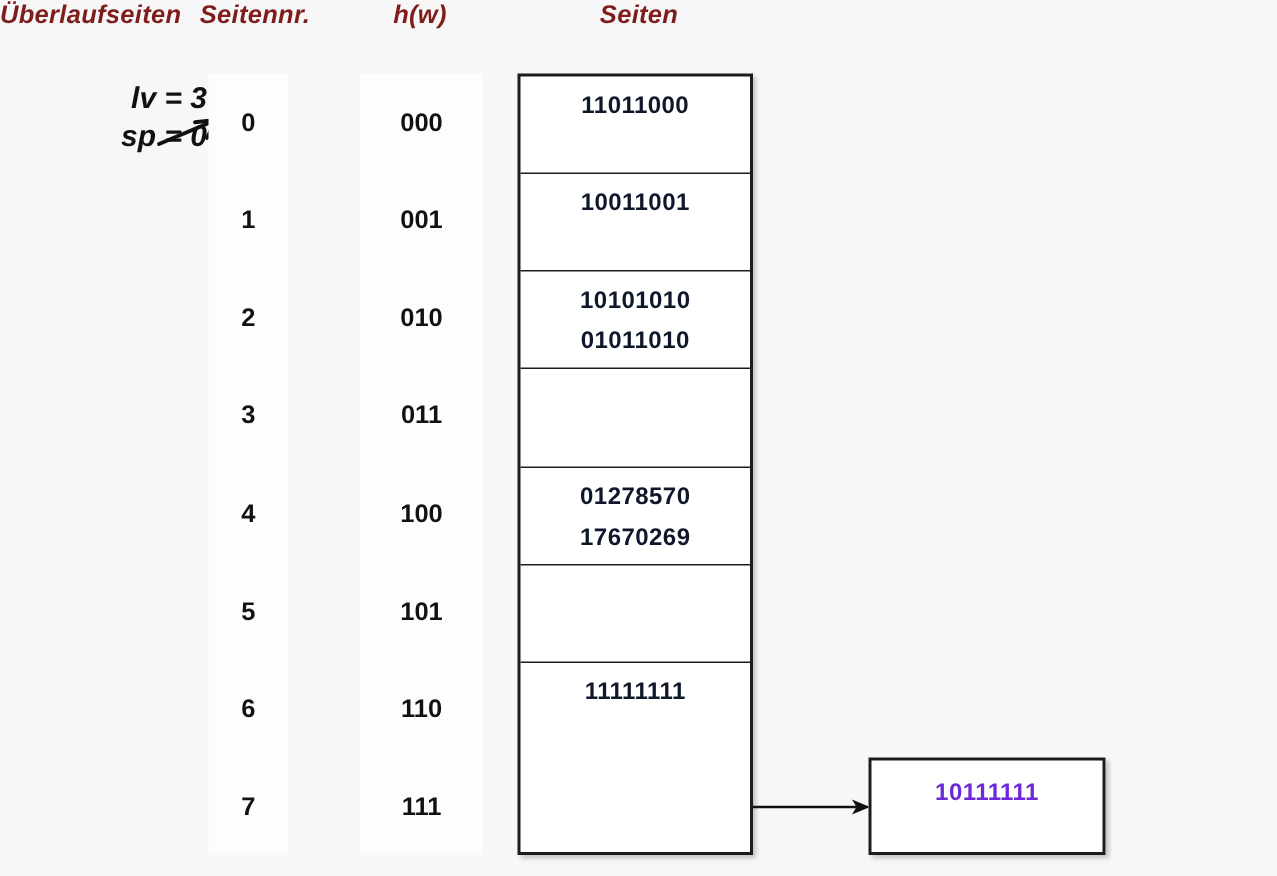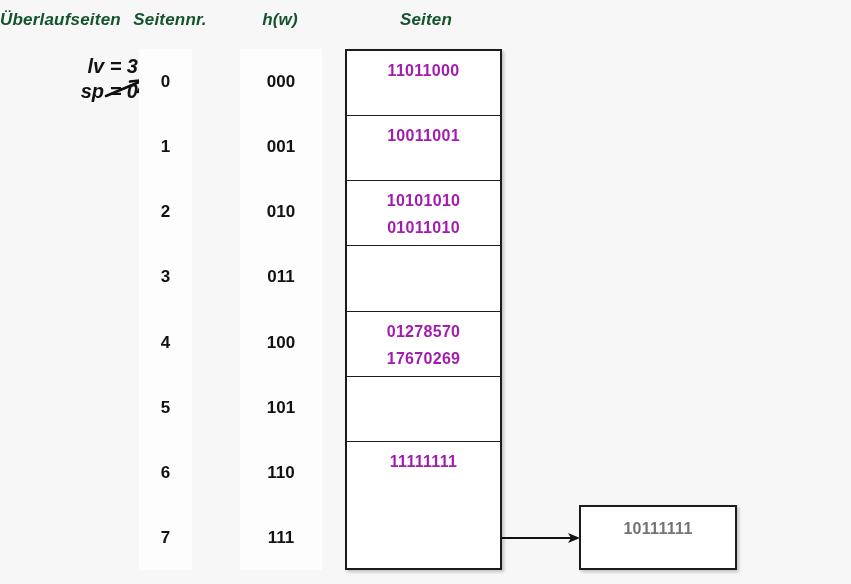--- a/index.html
+++ b/index.html
@@ -17,27 +17,27 @@
   }
   #canvas {
     position: relative;
     width: 851px;
     height: 584px;
   }
 
   
   .col-header {
     position: absolute;
-    top: 10px;
+    top: 0;
     font-style: italic;
     font-weight: 700;
     font-size: 17px;
     letter-spacing: 0.2px;
     white-space: nowrap;
-    color: #14532d;
+    color: #7f1d1d;
   }
   #hdr-seitennr { left: 125px; width: 90px; text-align: center; }
   #hdr-hw       { left: 250px; width: 60px; text-align: center; }
   #hdr-seiten   { left: 388px; width: 76px; text-align: center; }
 
   
   #state-annotation {
     position: absolute;
     left: 38px;
     top: 54px;
@@ -99,21 +99,21 @@
     padding-top: 6px;
     text-align: center;
     overflow: hidden;
   }
   .bucket-cell:last-child { border-bottom: none; }
   .bucket-cell .rec {
     display: block;
     font-size: 16px;
     font-weight: 700;
     line-height: 27px;
-    color: #a21caf;
+    color: #0f172a;
     letter-spacing: 0.3px;
   }
 
   
   #overflow-box {
     position: absolute;
     left: 579px;
     top: 505px;
     width: 158px;
     height: 65px;
@@ -123,21 +123,21 @@
     box-shadow: 2px 2px 3px rgba(0,0,0,0.22);
     padding-top: 8px;
     text-align: center;
   }
   #overflow-box .rec {
     display: block;
     font-size: 16px;
     font-weight: 700;
     line-height: 27px;
     letter-spacing: 0.3px;
-    color: #737373;
+    color: #6d28d9;
   }
 
   
   #overflow-arrow {
     position: absolute;
     left: 500px;
     top: 524px;
     width: 84px;
     height: 28px;
   }

